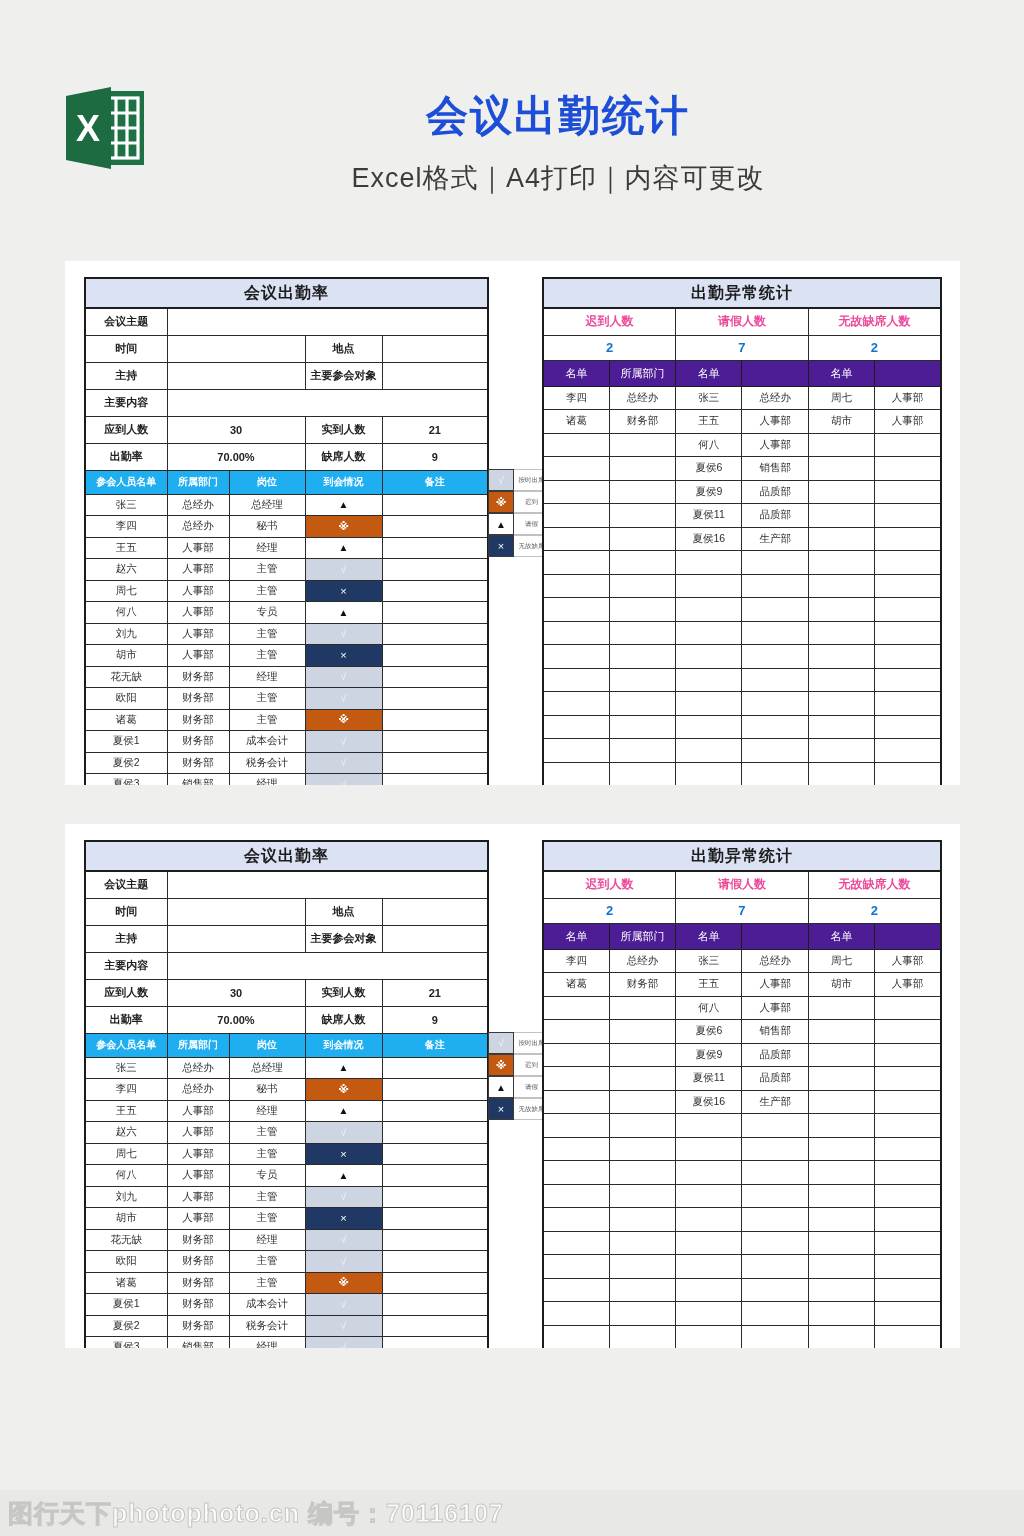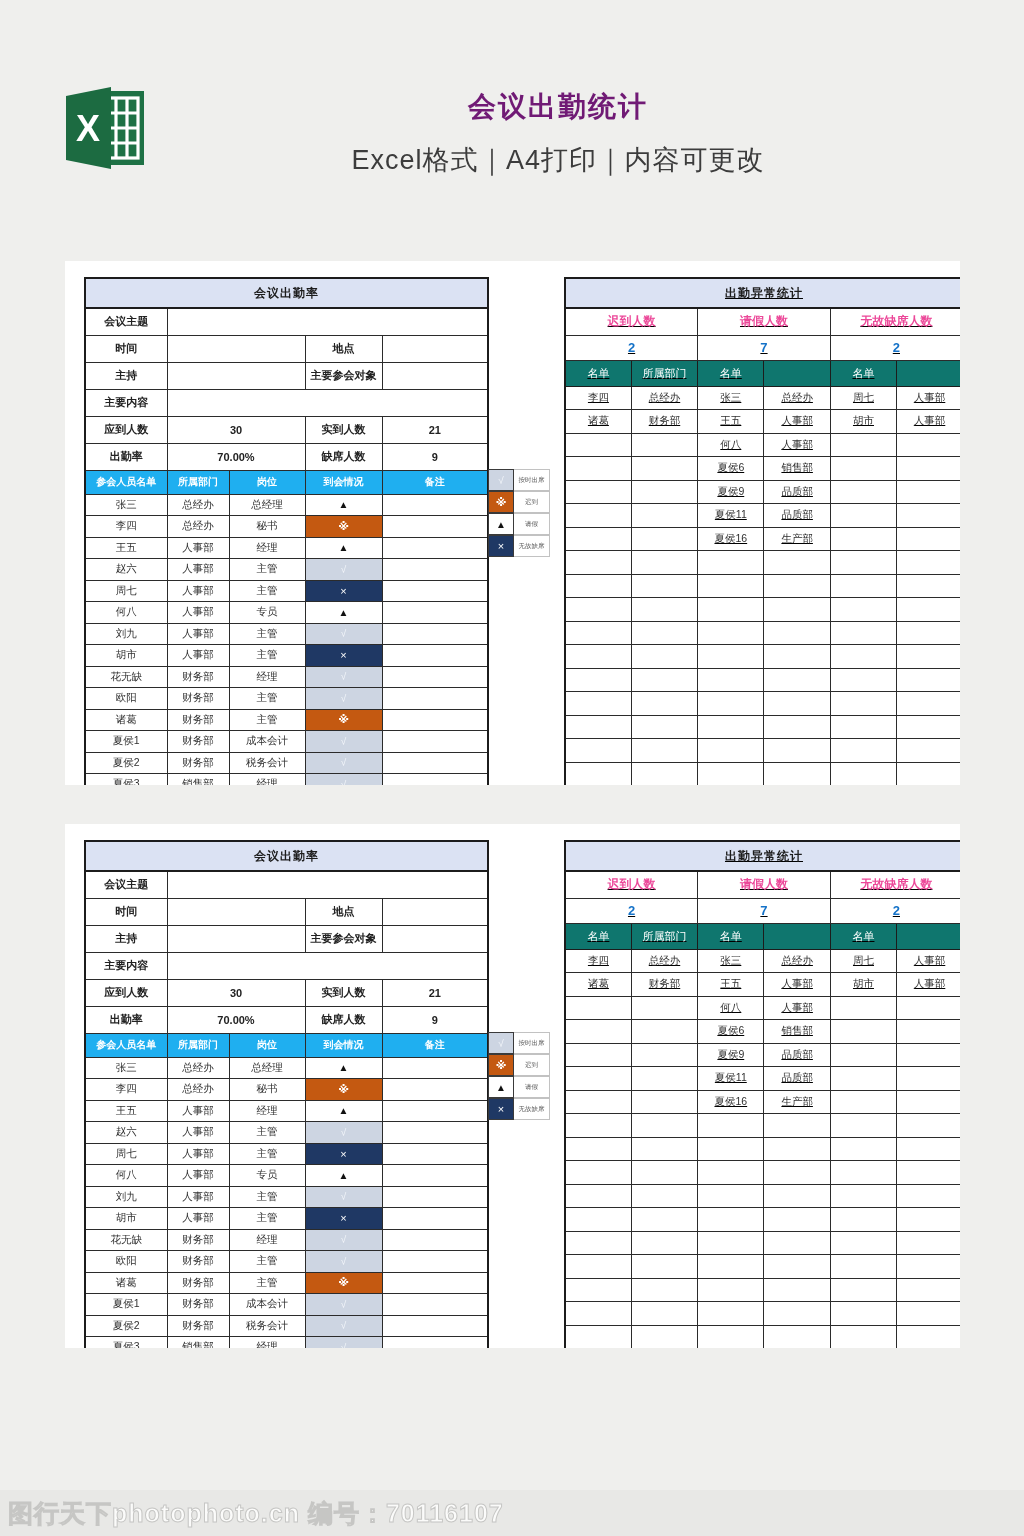--- a/index.html
+++ b/index.html
@@ -9,53 +9,53 @@
     background:#efefed;
     position:relative;
     overflow:hidden;
   }
   .page { position:absolute; inset:0; }
 
   
   .hdr-wrap { position:absolute; left:0; top:0; width:1024px; height:230px; }
   .logo { position:absolute; left:64px; top:84px; width:82px; height:88px; }
   .hdr-text { position:absolute; left:92px; right:0; top:88px; text-align:center; }
-  .hdr-title { font-size:28px; font-weight:bold; color:#701a75; letter-spacing:2px; }
+  .hdr-title { font-size:42px; font-weight:bold; color:#1d4ed8; letter-spacing:2px; }
   .hdr-sub { margin-top:16px; font-size:27px; color:#3c3c3c; letter-spacing:1px; }
 
   
   .sheet-panel { position:absolute; left:65px; width:895px; height:524px;
                  background:#ffffff; overflow:hidden; }
   .panel-1 { top:261px; } .panel-2 { top:824px; }
 
   table { border-collapse:collapse; table-layout:fixed; }
   td { border:1px solid #2b2b2b; text-align:center; vertical-align:middle;
        padding:0 2px; overflow:hidden; white-space:nowrap;
        font-size:10.5px; color:#303030; }
   .tbl { position:absolute; top:16px; border:2px solid #1c1c1c; background:#fff; }
   .lt { left:19px; width:403px; }
-  .rt { left:499px; width:398px;text-decoration:underline; }
+  .rt { left:477px; width:398px; }
 
   .title-row td { height:30px; background:#dbe2f3; border-bottom:2px solid #1c1c1c;
-                  font-size:12px; font-weight:bold; color:#1d1d1d; letter-spacing:1px; }
+                  font-size:16px; font-weight:bold; color:#1d1d1d; letter-spacing:1px; }
   .lt .info td { height:27px; }
   .info-label { font-weight:bold; font-size:11px; color:#222; }
   .info-value { font-weight:bold; font-size:11px; color:#222; }
   .lt .hdr td { height:24px; background:#1faff0; color:#ffffff;
                 font-weight:bold; font-size:10px; }
   .lt .drow td { height:21.5px; }
 
   .st-present { background:#cdd5e2; color:#f3f6fa; font-size:10px; }
   .st-late    { background:#c45911; color:#ffffff; font-size:11px; font-weight:bold; }
   .st-leave   { background:#ffffff; color:#111111; font-size:10px; }
   .st-absent  { background:#1f3864; color:#ffffff; font-size:11px; }
 
   .rt .cat td  { height:27px; color:#ec4899; font-weight:bold; font-size:12px; }
   .rt .cnt td  { height:25px; color:#1472c8; font-weight:bold; font-size:13px; }
-  .rt .dark td { height:26px; background:#0f766e; color:#ffffff; font-size:11px;
+  .rt .dark td { height:26px; background:#4c1d95; color:#ffffff; font-size:11px;
                  border-color:#1c1c1c; }
   .rt .drow td { height:23.5px; }
 
   
   .legend { position:absolute; left:423px; top:208px; width:62px; }
   .legend-item { display:flex; height:22px; }
   .legend-sym { width:26px; height:22px; display:flex; align-items:center;
                 justify-content:center; border:1px solid #3a3a3a; }
   .legend-label { width:36px; height:22px; display:flex; align-items:center;
                   justify-content:center; font-size:6.5px; color:#5a5a5a;

